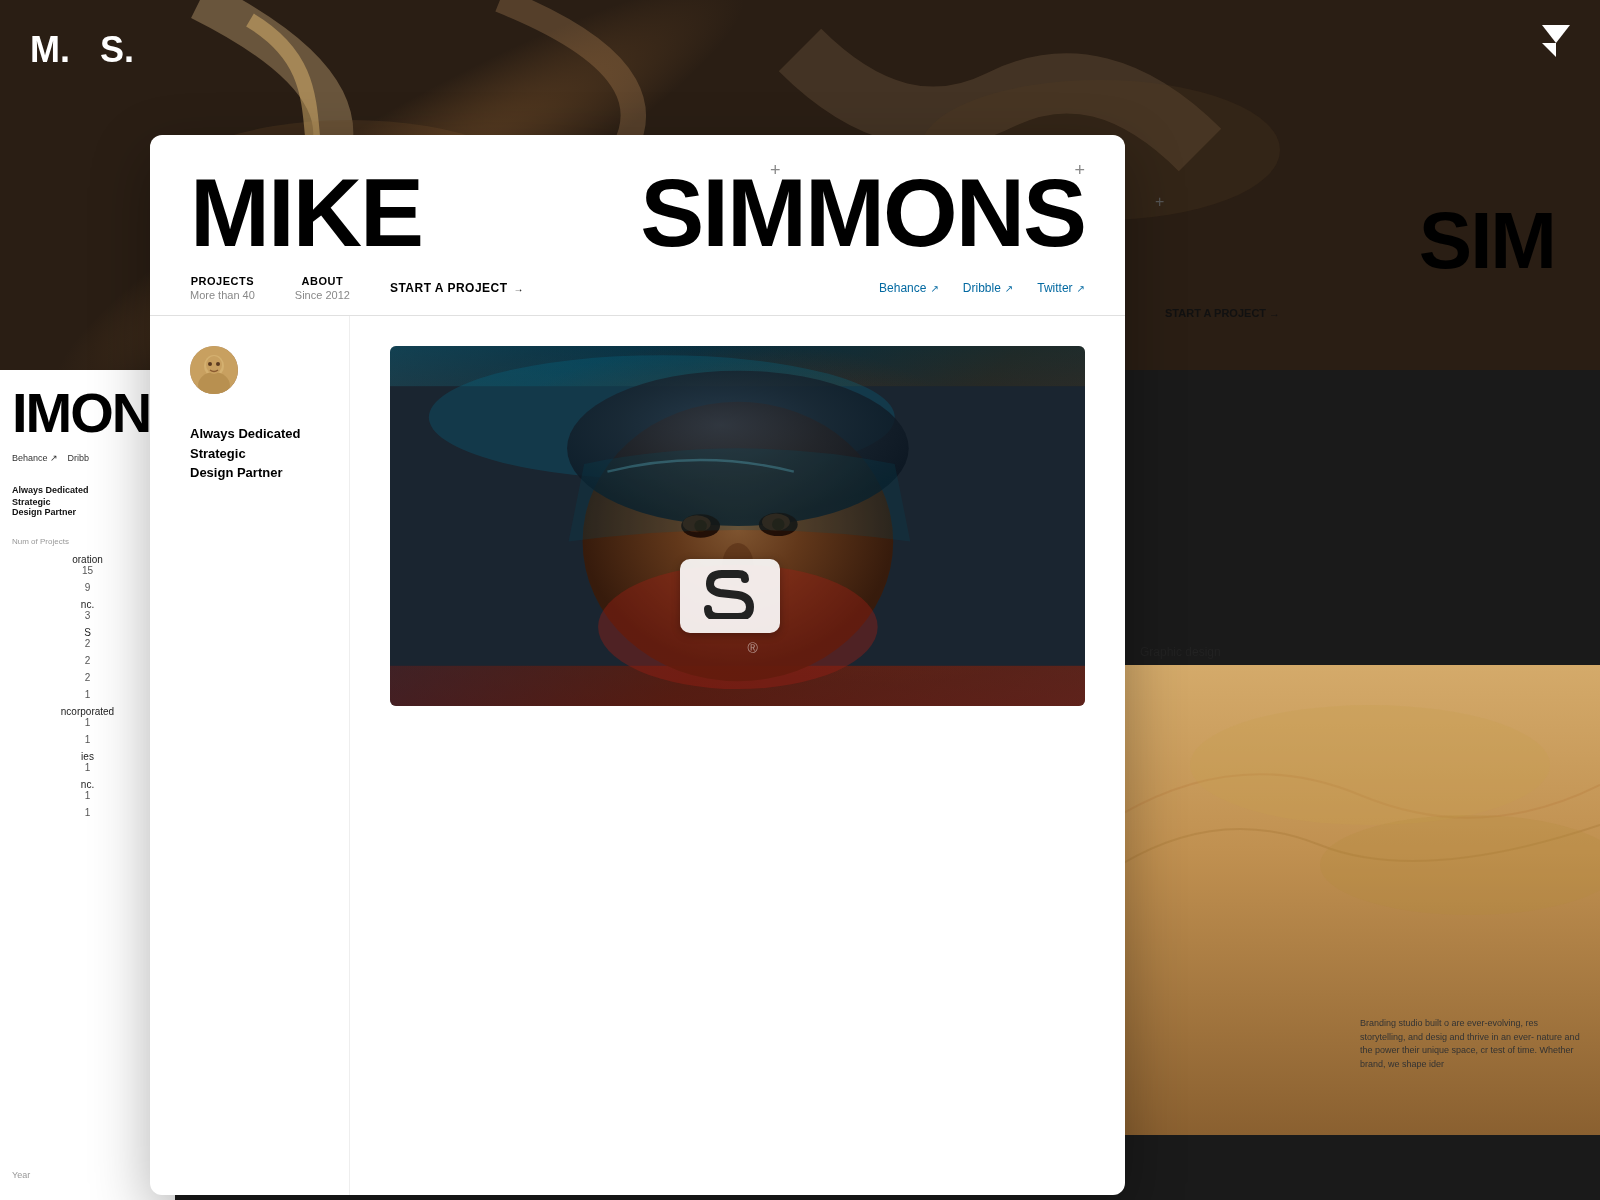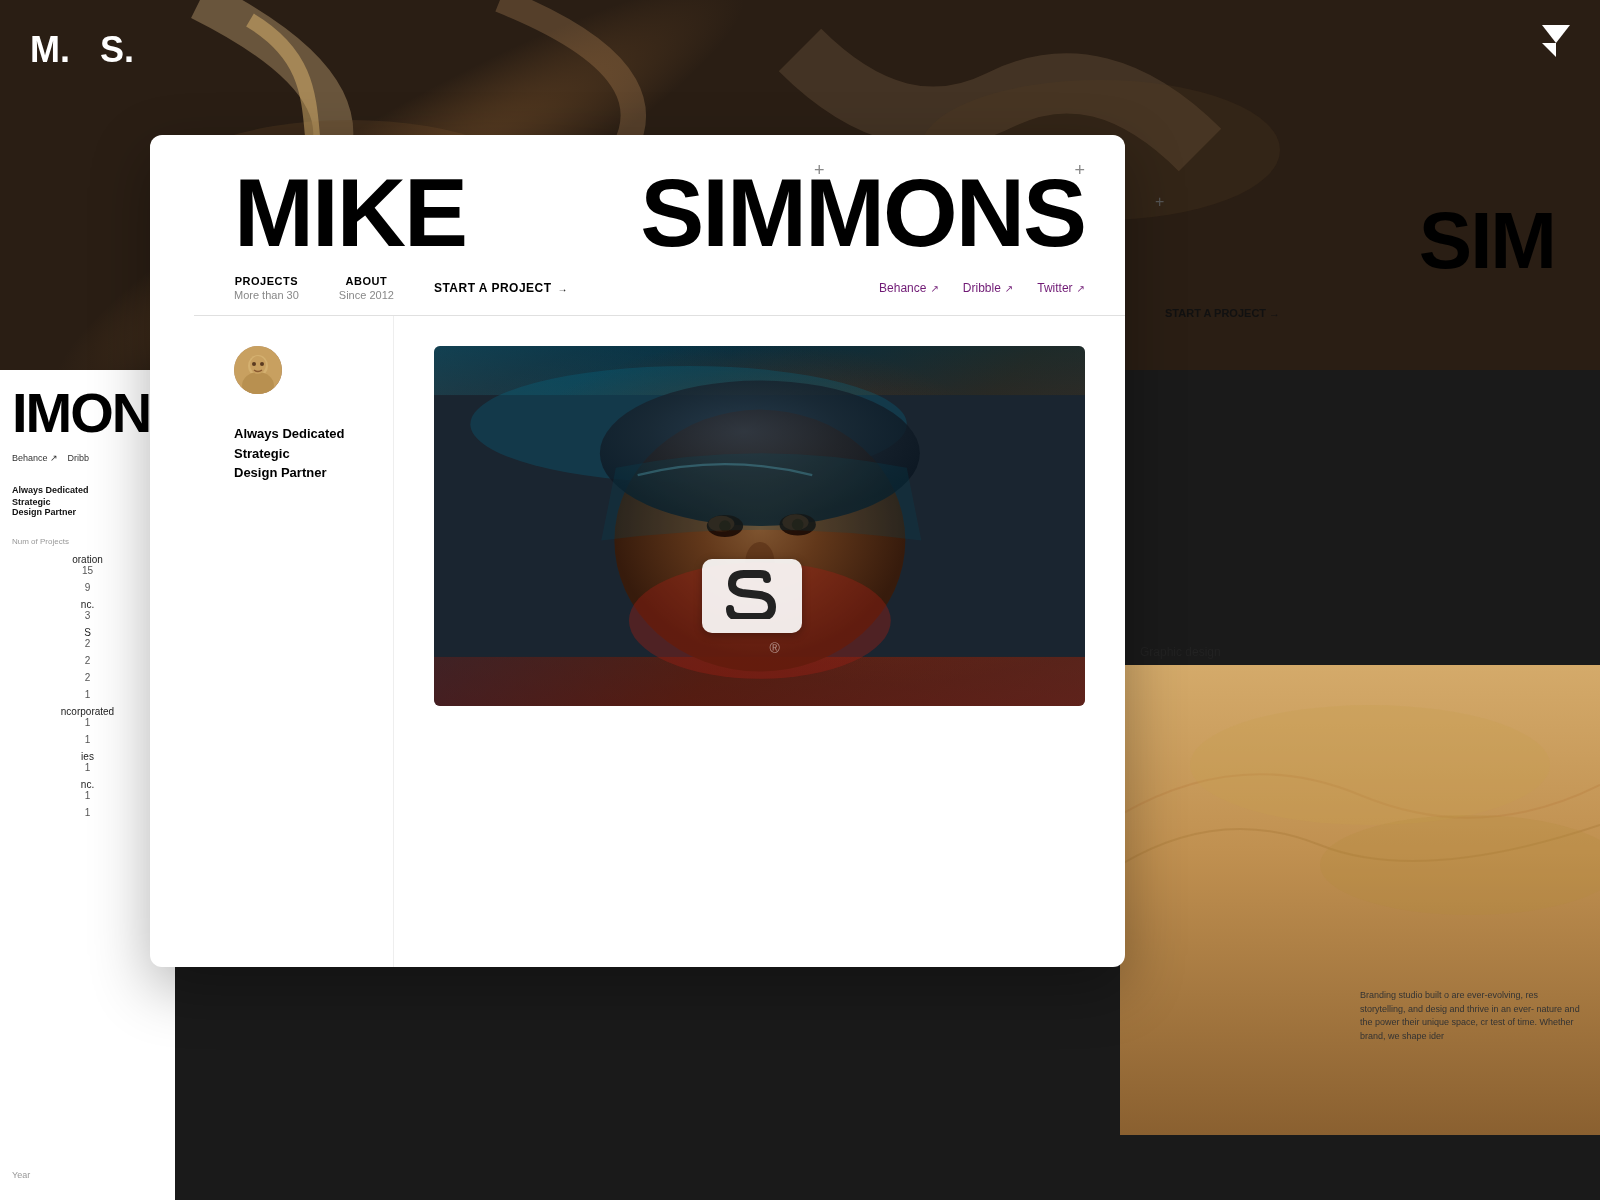--- a/index.html
+++ b/index.html
@@ -74,27 +74,26 @@
       color: white;
       font-size: 28px;
     }
 
     
     .main-card {
       position: absolute;
       top: 135px;
       left: 150px;
       width: 975px;
-      height: 832px;
+      height: 1060px;
       background: #ffffff;
       border-radius: 12px;
       z-index: 5;
       overflow: hidden;
       box-shadow: 0 20px 60px rgba(0,0,0,0.3);
-      padding-left: 44px;
     }
 
     .card-header {
       padding: 30px 40px 0 40px;
       border-bottom: 1px solid #e0e0e0;
       position: relative;
     }
 
     .name-row {
       display: flex;
@@ -183,21 +182,21 @@
     }
 
     .nav-links {
       display: flex;
       gap: 24px;
       margin-left: auto;
     }
 
     .nav-link {
       font-size: 12px;
-      color: #701a75;
+      color: #0369a1;
       cursor: pointer;
       display: flex;
       align-items: center;
       gap: 4px;
     }
 
     .arrow-icon {
       font-size: 10px;
     }
 
@@ -376,21 +375,21 @@
       position: absolute;
       top: 0; left: 0; right: 0; bottom: 0;
       background:
         radial-gradient(ellipse at 60% 30%, rgba(200,160,80,0.6) 0%, transparent 50%),
         radial-gradient(ellipse at 30% 70%, rgba(140,100,40,0.5) 0%, transparent 40%),
         repeating-linear-gradient(25deg, transparent, transparent 15px, rgba(0,0,0,0.03) 15px, rgba(0,0,0,0.03) 30px);
     }
 
     .right-branding-text {
       position: absolute;
-      bottom: 92px; right: 20px;
+      bottom: 64px; right: 20px;
       width: 220px;
       font-size: 9px;
       color: #333;
       line-height: 1.5;
       z-index: 3;
     }
 
     
     .left-partial {
       position: absolute;
@@ -600,21 +599,21 @@
     <div class="name-row">
       <span class="name-mike">MIKE</span>
       <span class="name-simmons">SIMMONS</span>
     </div>
     <span class="plus-icon-left">+</span>
     <span class="plus-icon-right">+</span>
 
     <div class="nav-bar">
       <div class="nav-item">
         <span class="nav-item-label">PROJECTS</span>
-        <span class="nav-item-sub">More than 30</span>
+        <span class="nav-item-sub">More than 40</span>
       </div>
       <div class="nav-item">
         <span class="nav-item-label">ABOUT</span>
         <span class="nav-item-sub">Since 2012</span>
       </div>
       <div class="nav-start-project">
         <span class="nav-start-label">START A PROJECT</span>
         <span class="arrow-icon">→</span>
       </div>
       <div class="nav-links">

